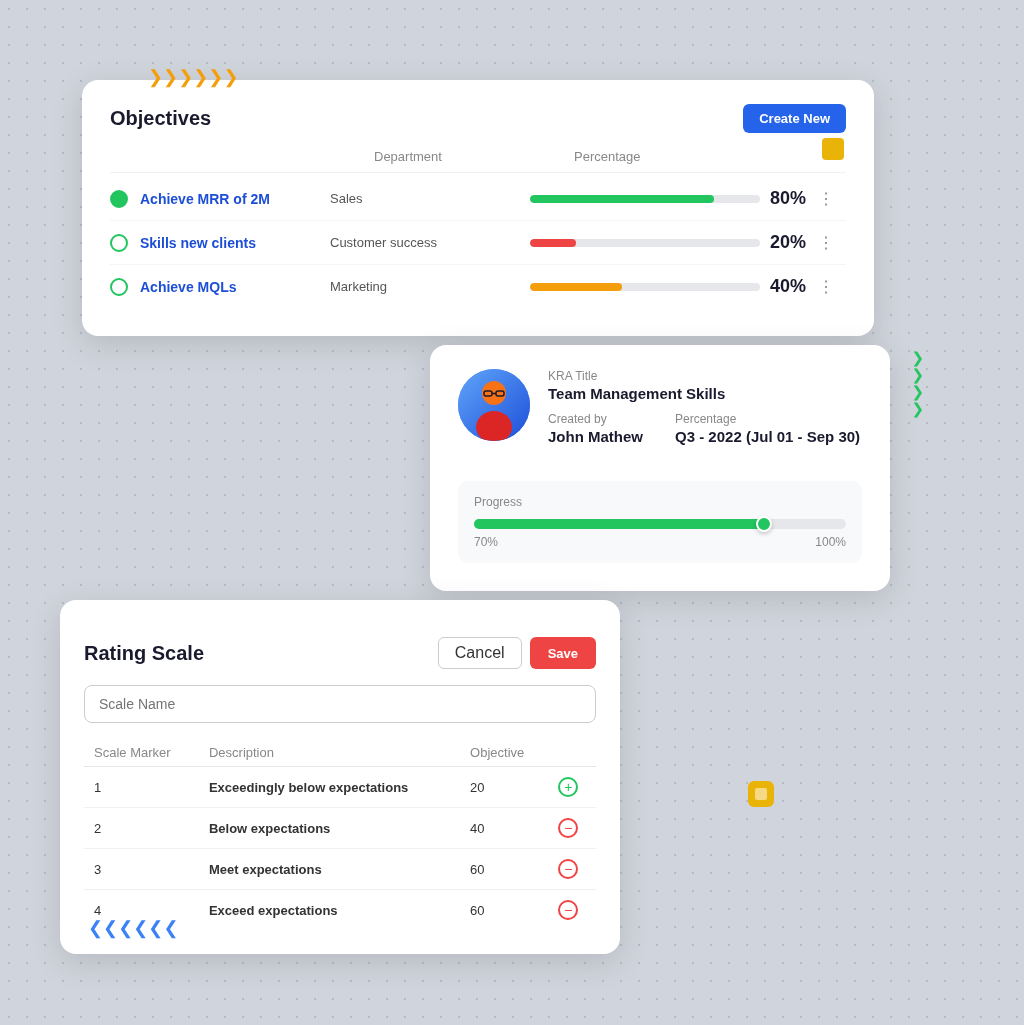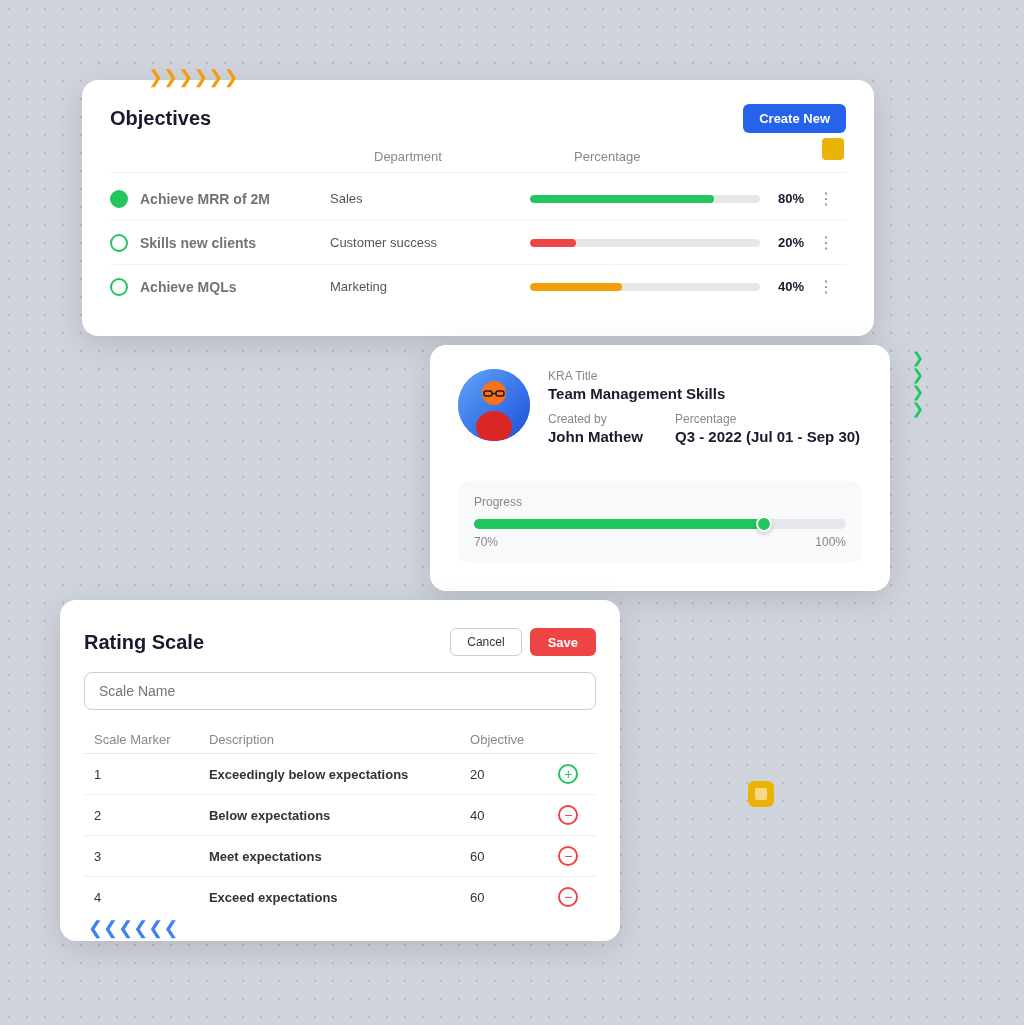--- a/index.html
+++ b/index.html
@@ -88,21 +88,21 @@
     }
 
     .objective-row:last-child { border-bottom: none; }
 
     .obj-name-cell {
       display: flex;
       align-items: center;
       gap: 12px;
       font-size: 14px;
       font-weight: 600;
-      color: #737373;
+      color: #1d4ed8;
     }
 
     .timeline-dot {
       width: 18px;
       height: 18px;
       border-radius: 50%;
       border: 2px solid #22c55e;
       background: #fff;
       flex-shrink: 0;
       position: relative;
@@ -130,21 +130,21 @@
       border-radius: 4px;
       overflow: hidden;
     }
 
     .progress-bar-fill {
       height: 100%;
       border-radius: 4px;
     }
 
     .progress-pct {
-      font-size: 13px;
+      font-size: 18px;
       font-weight: 700;
       color: #1a1a2e;
       width: 34px;
       text-align: right;
     }
 
     .more-btn {
       background: none;
       border: none;
       cursor: pointer;
@@ -245,21 +245,21 @@
       margin-top: 6px;
       font-size: 12px;
       color: #888;
     }
 
     
     .rating-card {
       top: 600px;
       left: 60px;
       width: 560px;
-      padding: 28px 24px 24px;
+      padding: 37px 24px 24px;
     }
 
     .rating-header {
       display: flex;
       justify-content: space-between;
       align-items: center;
       margin-bottom: 16px;
     }
 
     .rating-title {
@@ -272,21 +272,21 @@
       display: flex;
       gap: 8px;
     }
 
     .cancel-btn {
       background: #fff;
       color: #333;
       border: 1px solid #ccc;
       border-radius: 6px;
       padding: 6px 16px;
-      font-size: 12px;
+      font-size: 16px;
       cursor: pointer;
     }
 
     .save-btn {
       background: #ef4444;
       color: #fff;
       border: none;
       border-radius: 6px;
       padding: 6px 18px;
       font-size: 13px;

